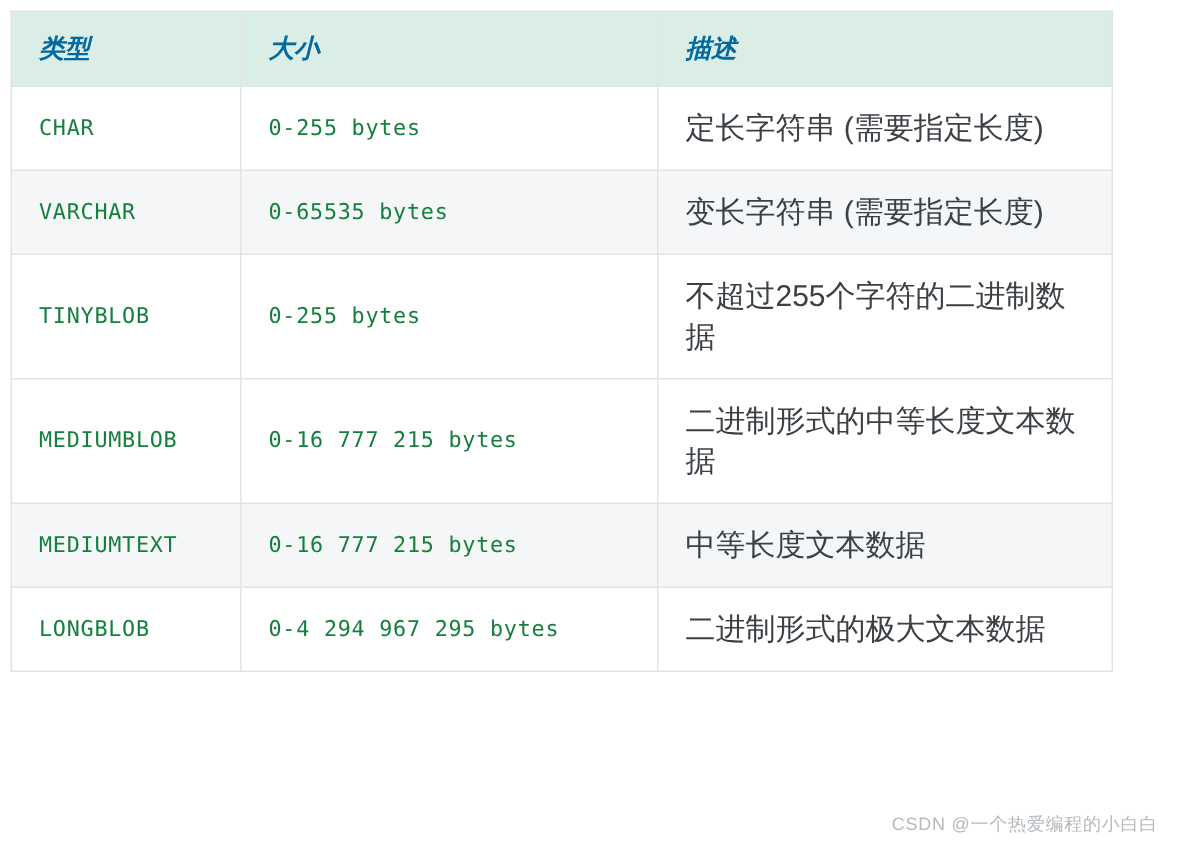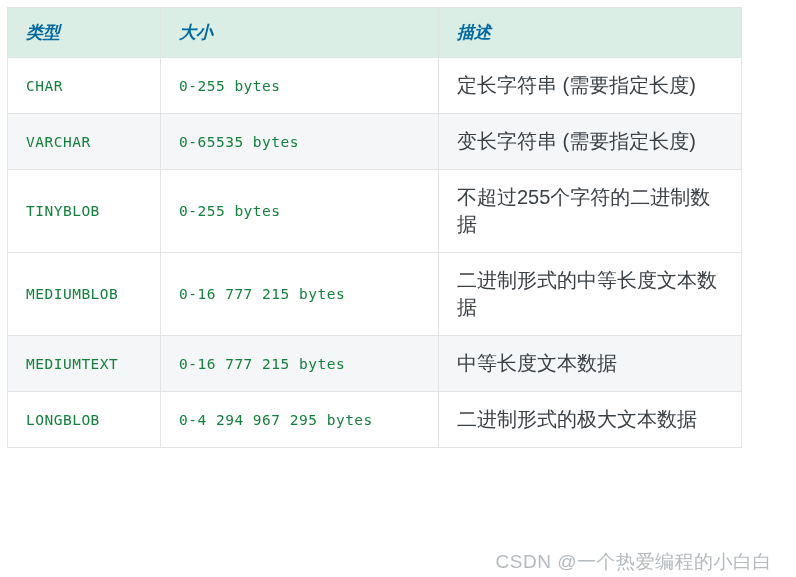--- a/index.html
+++ b/index.html
@@ -44,22 +44,22 @@
   }
   td.desc {
     font-size: 20px;
     color: #3b4045;
   }
   tr.alt td { background: #f5f6f7; margin-top: 16px; }
 
   .watermark {
     position: absolute;
     right: 24px;
-    bottom: 2px;
-    font-size: 19px;
+    bottom: 19px;
+    font-size: 12px;
     color: #b5babe;
     letter-spacing: 0.5px;
     pointer-events: none;
   }
 </style>
 </head>
 <body>
 
 <div class="page">
   <table class="types-table">

